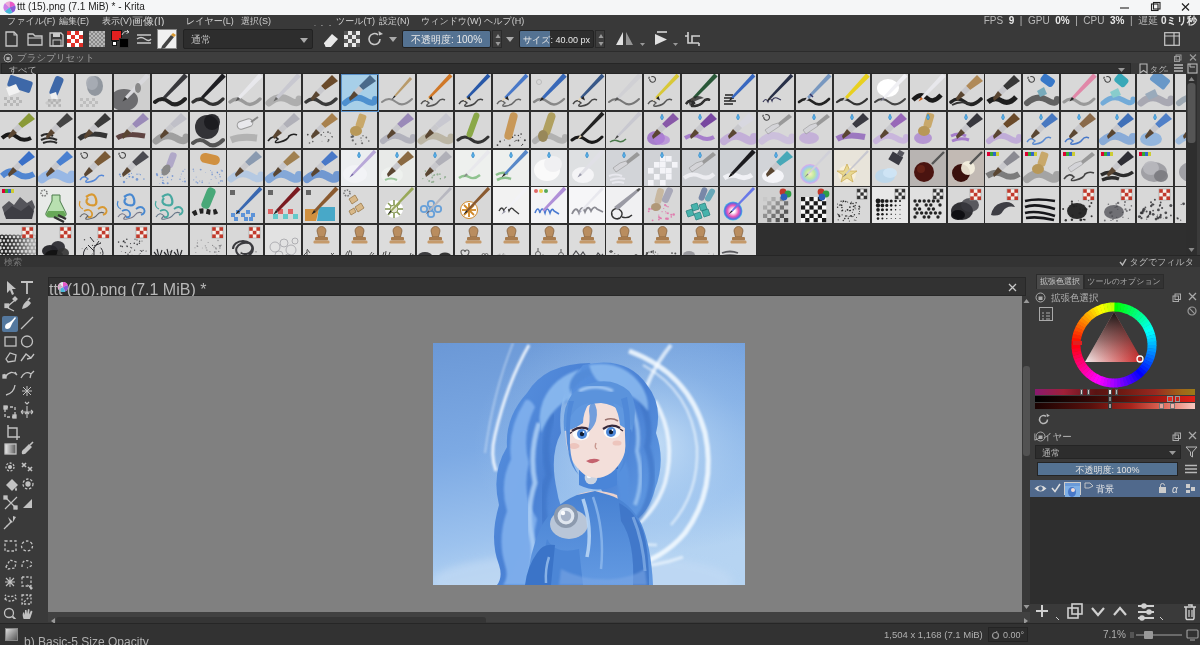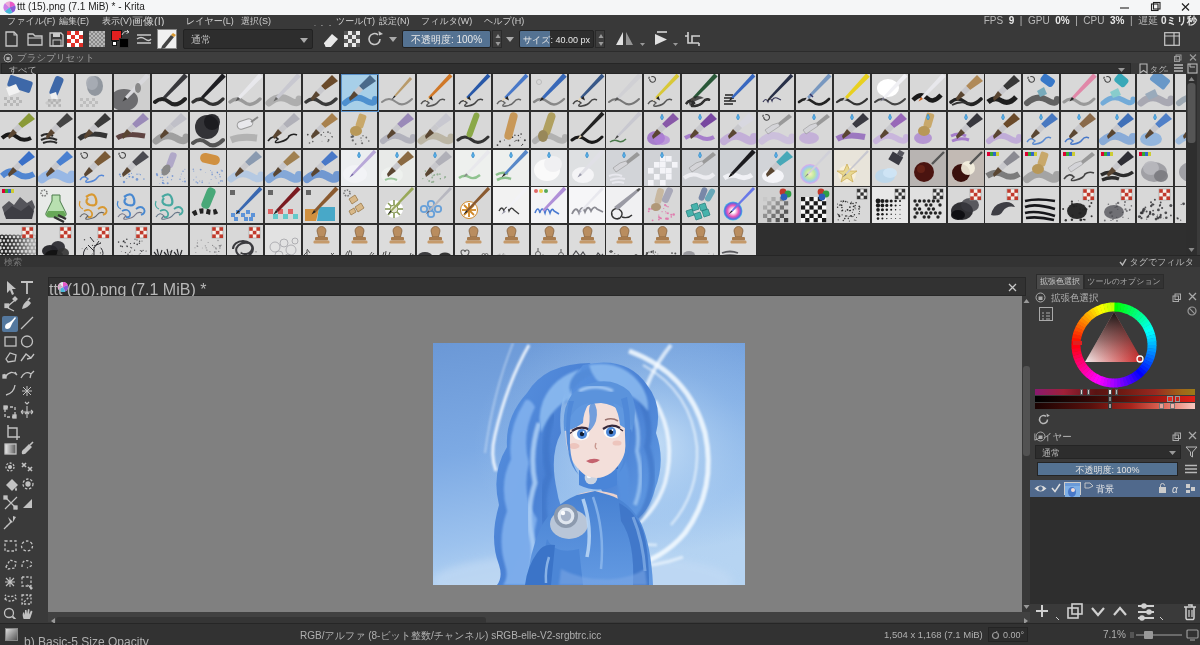--- a/index.html
+++ b/index.html
@@ -36,21 +36,21 @@
 <div class="abs" id="menubar">
     <div class="abs txt" style="left:7px;top:0;font-size:9px;line-height:12px;color:#cfcfcf">ファイル(F)</div>
     <div class="abs txt" style="left:59px;top:0;font-size:9px;line-height:12px;color:#cfcfcf">編集(E)</div>
     <div class="abs txt" style="left:102px;top:0;font-size:9px;line-height:12px;color:#cfcfcf">表示(V)</div>
     <div class="abs txt" style="left:132px;top:0;font-size:11px;line-height:12px;color:#cfcfcf">画像(I)</div>
     <div class="abs txt" style="left:186px;top:0;font-size:9px;line-height:12px;color:#cfcfcf">レイヤー(L)</div>
     <div class="abs txt" style="left:241px;top:0;font-size:9px;line-height:12px;color:#cfcfcf">選択(S)</div>
     <div class="abs txt" style="left:283px;top:8px;font-size:9px;line-height:12px;color:#cfcfcf">フィルタ(R)</div>
     <div class="abs txt" style="left:336px;top:0;font-size:9px;line-height:12px;color:#cfcfcf">ツール(T)</div>
     <div class="abs txt" style="left:379px;top:0;font-size:9px;line-height:12px;color:#cfcfcf">設定(N)</div>
-    <div class="abs txt" style="left:421px;top:0;font-size:9px;line-height:12px;color:#cfcfcf">フィルタ(W)</div>
+    <div class="abs txt" style="left:421px;top:0;font-size:9px;line-height:12px;color:#cfcfcf">ウィンドウ(W)</div>
     <div class="abs txt" style="left:484px;top:0;font-size:9px;line-height:12px;color:#cfcfcf">ヘルプ(H)</div>
     <div class="abs" style="right:3px;top:0;font-size:10px;line-height:12px;color:#b8b8b8">FPS&nbsp;&nbsp;<b style="color:#e8e8e8">9</b>&nbsp;&nbsp;|&nbsp;&nbsp;GPU&nbsp;&nbsp;<b style="color:#e8e8e8">0%</b>&nbsp;&nbsp;|&nbsp;&nbsp;CPU&nbsp;&nbsp;<b style="color:#e8e8e8">3%</b>&nbsp;&nbsp;|&nbsp;&nbsp;遅延&nbsp;<b style="color:#e8e8e8">0ミリ秒</b></div>
   </div>
 <div class="abs" id="toolbar">
     <svg class="abs" style="left:0;top:0" width="700" height="26" viewBox="0 0 700 26">
       <path d="M6 6 h8 l3 3 v11 h-11 z" fill="none" stroke="#c8c8c8" stroke-width="1.3"></path>
       <path d="M14 6 v3 h3" fill="none" stroke="#c8c8c8" stroke-width="1.1"></path>
       <path d="M28 8 h5 l2 2 h7 v9 h-14 z" fill="none" stroke="#c8c8c8" stroke-width="1.3"></path>
       <path d="M28 12 h14" stroke="#c8c8c8" stroke-width="1.1"></path>
       <path d="M50 7 h11 l2 2 v11 h-13 z" fill="none" stroke="#c8c8c8" stroke-width="1.3"></path>
@@ -2412,21 +2412,20 @@
     <circle cx="112" cy="5" r="1.8" fill="#d0d0d0"></circle>
     <circle cx="117" cy="11" r="1.8" fill="#d0d0d0"></circle>
     <circle cx="110" cy="17" r="1.8" fill="#d0d0d0"></circle>
     <path d="M128 16 l3 3" stroke-width="1"></path>
     <path d="M152 6 h12 m-10 0 v11 a1.5 1.5 0 0 0 2 1.5 h4 a1.5 1.5 0 0 0 2 -1.5 V6 m-6 -2 h4 v2" stroke-width="1.5"></path>
     <path d="M157 9 v7 m3 -7 v7" stroke-width="1.2"></path>
   </svg>
 <div class="abs" id="statusbar">
     <div class="abs" style="left:5px;top:4px;width:13px;height:13px;border:1px solid #888;background:linear-gradient(135deg,#ddd,#555)"></div>
     <div class="abs" style="left:24px;top:11px;font-size:12px;color:#b0b0b0">b) Basic-5 Size Opacity</div>
-    <div class="abs" style="left:300px;top:5px;font-size:10px;color:#b0b0b0">RGB/アルファ (8-ビット整数/チャンネル)  sRGB-elle-V2-srgbtrc.icc</div>
     <div class="abs" style="left:884px;top:5px;font-size:9.5px;color:#b0b0b0">1,504 x 1,168 (7.1 MiB)</div>
     <div class="abs" style="left:988px;top:3px;width:40px;height:15px;background:#2d2d2d;border:1px solid #242424">
       <svg class="abs" style="left:2px;top:3px" width="9" height="9">
         <circle cx="4.5" cy="4.5" r="3" fill="none" stroke="#999" stroke-width="1.2"></circle>
         <path d="M4.5 1.5 l2 -1.5" stroke="#999"></path>
       </svg>
       <div class="abs" style="left:14px;top:2px;font-size:9px;color:#b0b0b0">0.00°</div>
     </div>
     <div class="abs" style="left:1103px;top:5px;font-size:10px;color:#b0b0b0">7.1%</div>
     <div class="abs" style="left:1136px;top:10px;width:46px;height:2px;background:#6a6a6a">

